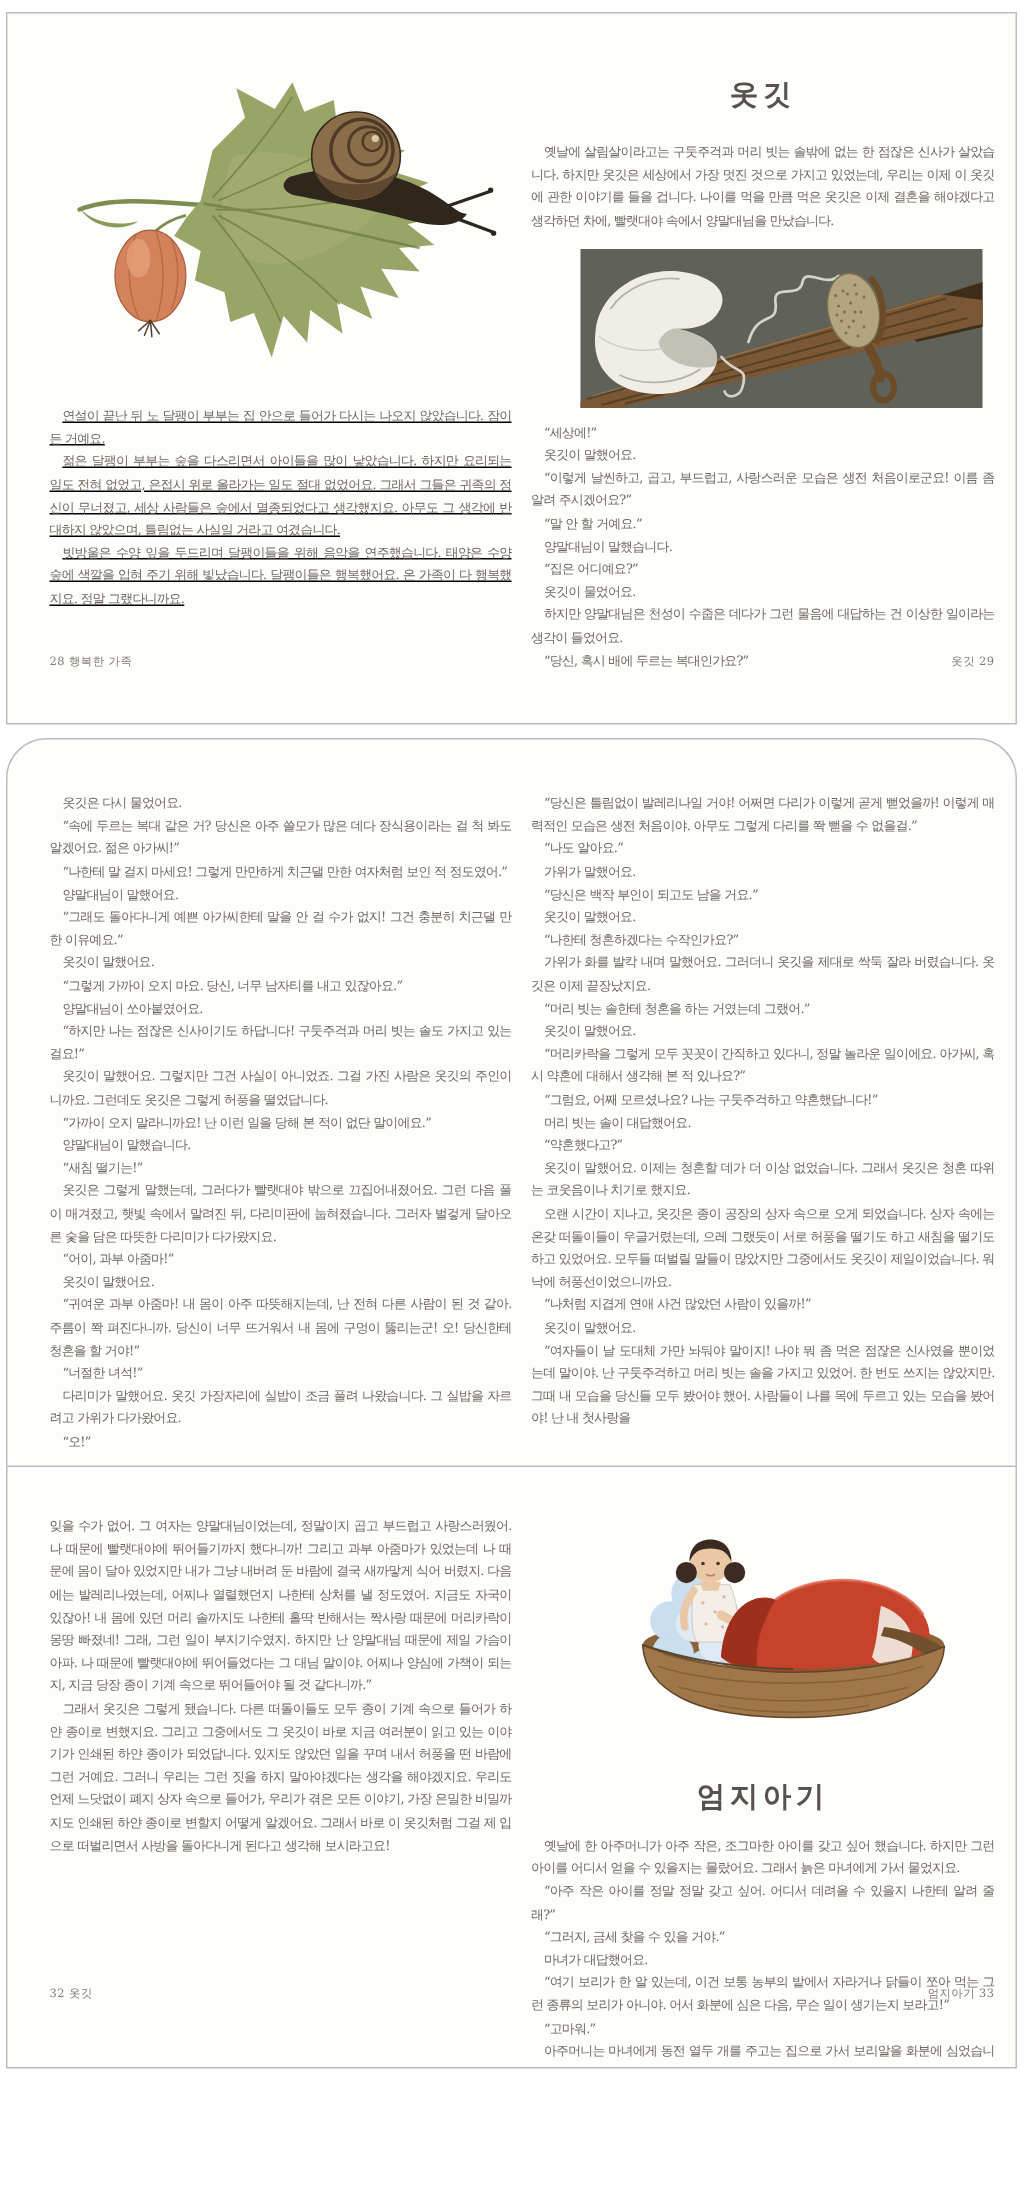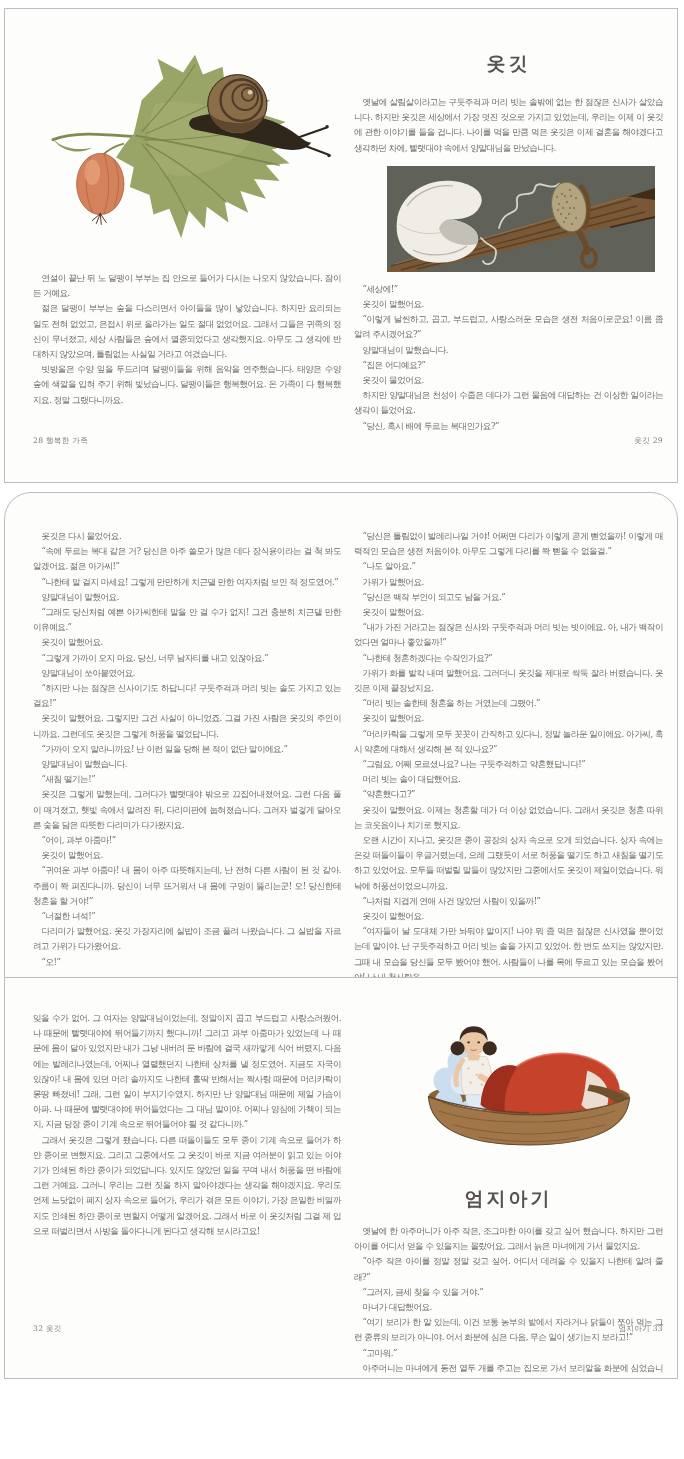--- a/index.html
+++ b/index.html
@@ -80,21 +80,21 @@
         <circle cx="284" cy="83" r="1.8" fill="#2f261c"></circle>
         <circle cx="286" cy="112" r="1.8" fill="#2f261c"></circle>
         <circle cx="193" cy="60" r="30" fill="#8a6d49" stroke="#33271a" stroke-width="1"></circle>
         <path d="M165,70 A30,30 0 0 0 221,70 C210,82 178,82 165,70 Z" fill="#5f4730"></path>
         <circle cx="197" cy="56" r="21" fill="none" stroke="#4e3a26" stroke-width="2.4"></circle>
         <circle cx="201" cy="53" r="13" fill="none" stroke="#4e3a26" stroke-width="2"></circle>
         <circle cx="204" cy="50" r="6.5" fill="none" stroke="#4e3a26" stroke-width="1.6"></circle>
         <circle cx="206" cy="48" r="2.4" fill="#d9cba3"></circle>
       </g>
     </svg>
-    <div class="body" style="margin-top:14px;">
+    <div class="body" style="margin-top:14px;text-decoration:underline;">
         <p class="para">연설이 끝난 뒤 노 달팽이 부부는 집 안으로 들어가 다시는 나오지 않았습니다. 잠이 든 거예요.</p>
         <p class="para">젊은 달팽이 부부는 숲을 다스리면서 아이들을 많이 낳았습니다. 하지만 요리되는 일도 전혀 없었고, 은접시 위로 올라가는 일도 절대 없었어요. 그래서 그들은 귀족의 정신이 무너졌고, 세상 사람들은 숲에서 멸종되었다고 생각했지요. 아무도 그 생각에 반대하지 않았으며, 틀림없는 사실일 거라고 여겼습니다.</p>
         <p class="para">빗방울은 수양 잎을 두드리며 달팽이들을 위해 음악을 연주했습니다. 태양은 수양 숲에 색깔을 입혀 주기 위해 빛났습니다. 달팽이들은 행복했어요. 온 가족이 다 행복했지요. 정말 그랬다니까요.</p>
       </div>
     <div class="footer fl">28 행복한 가족</div>
   </div>
 
   <div class="page right">
     <h1 class="title" style="margin-top:46px;">옷깃</h1>
     <div class="body" style="margin-top:24px;">
@@ -147,38 +147,39 @@
           <circle cx="183" cy="42" r="1"></circle>
             <circle cx="179" cy="52" r="1"></circle>
             <circle cx="171" cy="44" r="1"></circle>
         </g>
       </g>
     </svg>
     <div class="body" style="margin-top:10px;">
         <p class="para">“세상에!”</p>
         <p class="para">옷깃이 말했어요.</p>
         <p class="para">“이렇게 날씬하고, 곱고, 부드럽고, 사랑스러운 모습은 생전 처음이로군요! 이름 좀 알려 주시겠어요?”</p>
+        <p class="para">“말 안 할 거예요.”</p>
         <p class="para">양말대님이 말했습니다.</p>
         <p class="para">“집은 어디예요?”</p>
         <p class="para">옷깃이 물었어요.</p>
         <p class="para">하지만 양말대님은 천성이 수줍은 데다가 그런 물음에 대답하는 건 이상한 일이라는 생각이 들었어요.</p>
         <p class="para">“당신, 혹시 배에 두르는 복대인가요?”</p>
       </div>
     <div class="footer fr">옷깃 29</div>
   </div>
 </div>
 
 <div class="spread" id="spread2">
   <div class="page left">
     <div class="body" style="margin-top:36px;">
         <p class="para">옷깃은 다시 물었어요.</p>
         <p class="para">“속에 두르는 복대 같은 거? 당신은 아주 쓸모가 많은 데다 장식용이라는 걸 척 봐도 알겠어요. 젊은 아가씨!”</p>
         <p class="para">“나한테 말 걸지 마세요! 그렇게 만만하게 치근댈 만한 여자처럼 보인 적 정도였어.”</p>
         <p class="para">양말대님이 말했어요.</p>
-        <p class="para">“그래도 당신처럼 예쁜 아가씨한테 말을 안 걸 수가 없지! 그건 충분히 치근댈 만한 이유예요.”</p>
+        <p class="para">“그래도 돌아다니게 예쁜 아가씨한테 말을 안 걸 수가 없지! 그건 충분히 치근댈 만한 이유예요.”</p>
         <p class="para">옷깃이 말했어요.</p>
         <p class="para">“그렇게 가까이 오지 마요. 당신, 너무 남자티를 내고 있잖아요.”</p>
         <p class="para">양말대님이 쏘아붙였어요.</p>
         <p class="para">“하지만 나는 점잖은 신사이기도 하답니다! 구둣주걱과 머리 빗는 솔도 가지고 있는걸요!”</p>
         <p class="para">옷깃이 말했어요. 그렇지만 그건 사실이 아니었죠. 그걸 가진 사람은 옷깃의 주인이니까요. 그런데도 옷깃은 그렇게 허풍을 떨었답니다.</p>
         <p class="para">“가까이 오지 말라니까요! 난 이런 일을 당해 본 적이 없단 말이에요.”</p>
         <p class="para">양말대님이 말했습니다.</p>
         <p class="para">“새침 떨기는!”</p>
         <p class="para">옷깃은 그렇게 말했는데, 그러다가 빨랫대야 밖으로 끄집어내졌어요. 그런 다음 풀이 매겨졌고, 햇빛 속에서 말려진 뒤, 다리미판에 눕혀졌습니다. 그러자 벌겋게 달아오른 숯을 담은 따뜻한 다리미가 다가왔지요.</p>
         <p class="para">“어이, 과부 아줌마!”</p>
@@ -190,21 +191,20 @@
       </div>
     <div class="footer fl">30 옷깃</div>
   </div>
   <div class="page right">
     <div class="body" style="margin-top:36px;">
         <p class="para">“당신은 틀림없이 발레리나일 거야! 어쩌면 다리가 이렇게 곧게 뻗었을까! 이렇게 매력적인 모습은 생전 처음이야. 아무도 그렇게 다리를 쫙 뻗을 수 없을걸.”</p>
         <p class="para">“나도 알아요.”</p>
         <p class="para">가위가 말했어요.</p>
         <p class="para">“당신은 백작 부인이 되고도 남을 거요.”</p>
         <p class="para">옷깃이 말했어요.</p>
-        <p class="para">“내가 가진 거라고는 점잖은 신사와 구둣주걱과 머리 빗는 빗이에요. 아, 내가 백작이었다면 얼마나 좋았을까!”</p>
         <p class="para">“나한테 청혼하겠다는 수작인가요?”</p>
         <p class="para">가위가 화를 발칵 내며 말했어요. 그러더니 옷깃을 제대로 싹둑 잘라 버렸습니다. 옷깃은 이제 끝장났지요.</p>
         <p class="para">“머리 빗는 솔한테 청혼을 하는 거였는데 그랬어.”</p>
         <p class="para">옷깃이 말했어요.</p>
         <p class="para">“머리카락을 그렇게 모두 꼿꼿이 간직하고 있다니, 정말 놀라운 일이에요. 아가씨, 혹시 약혼에 대해서 생각해 본 적 있나요?”</p>
         <p class="para">“그럼요, 어째 모르셨나요? 나는 구둣주걱하고 약혼했답니다!”</p>
         <p class="para">머리 빗는 솔이 대답했어요.</p>
         <p class="para">“약혼했다고?”</p>
         <p class="para">옷깃이 말했어요. 이제는 청혼할 데가 더 이상 없었습니다. 그래서 옷깃은 청혼 따위는 코웃음이나 치기로 했지요.</p>
         <p class="para">오랜 시간이 지나고, 옷깃은 종이 공장의 상자 속으로 오게 되었습니다. 상자 속에는 온갖 떠돌이들이 우글거렸는데, 으레 그랬듯이 서로 허풍을 떨기도 하고 새침을 떨기도 하고 있었어요. 모두들 떠벌릴 말들이 많았지만 그중에서도 옷깃이 제일이었습니다. 워낙에 허풍선이었으니까요.</p>

